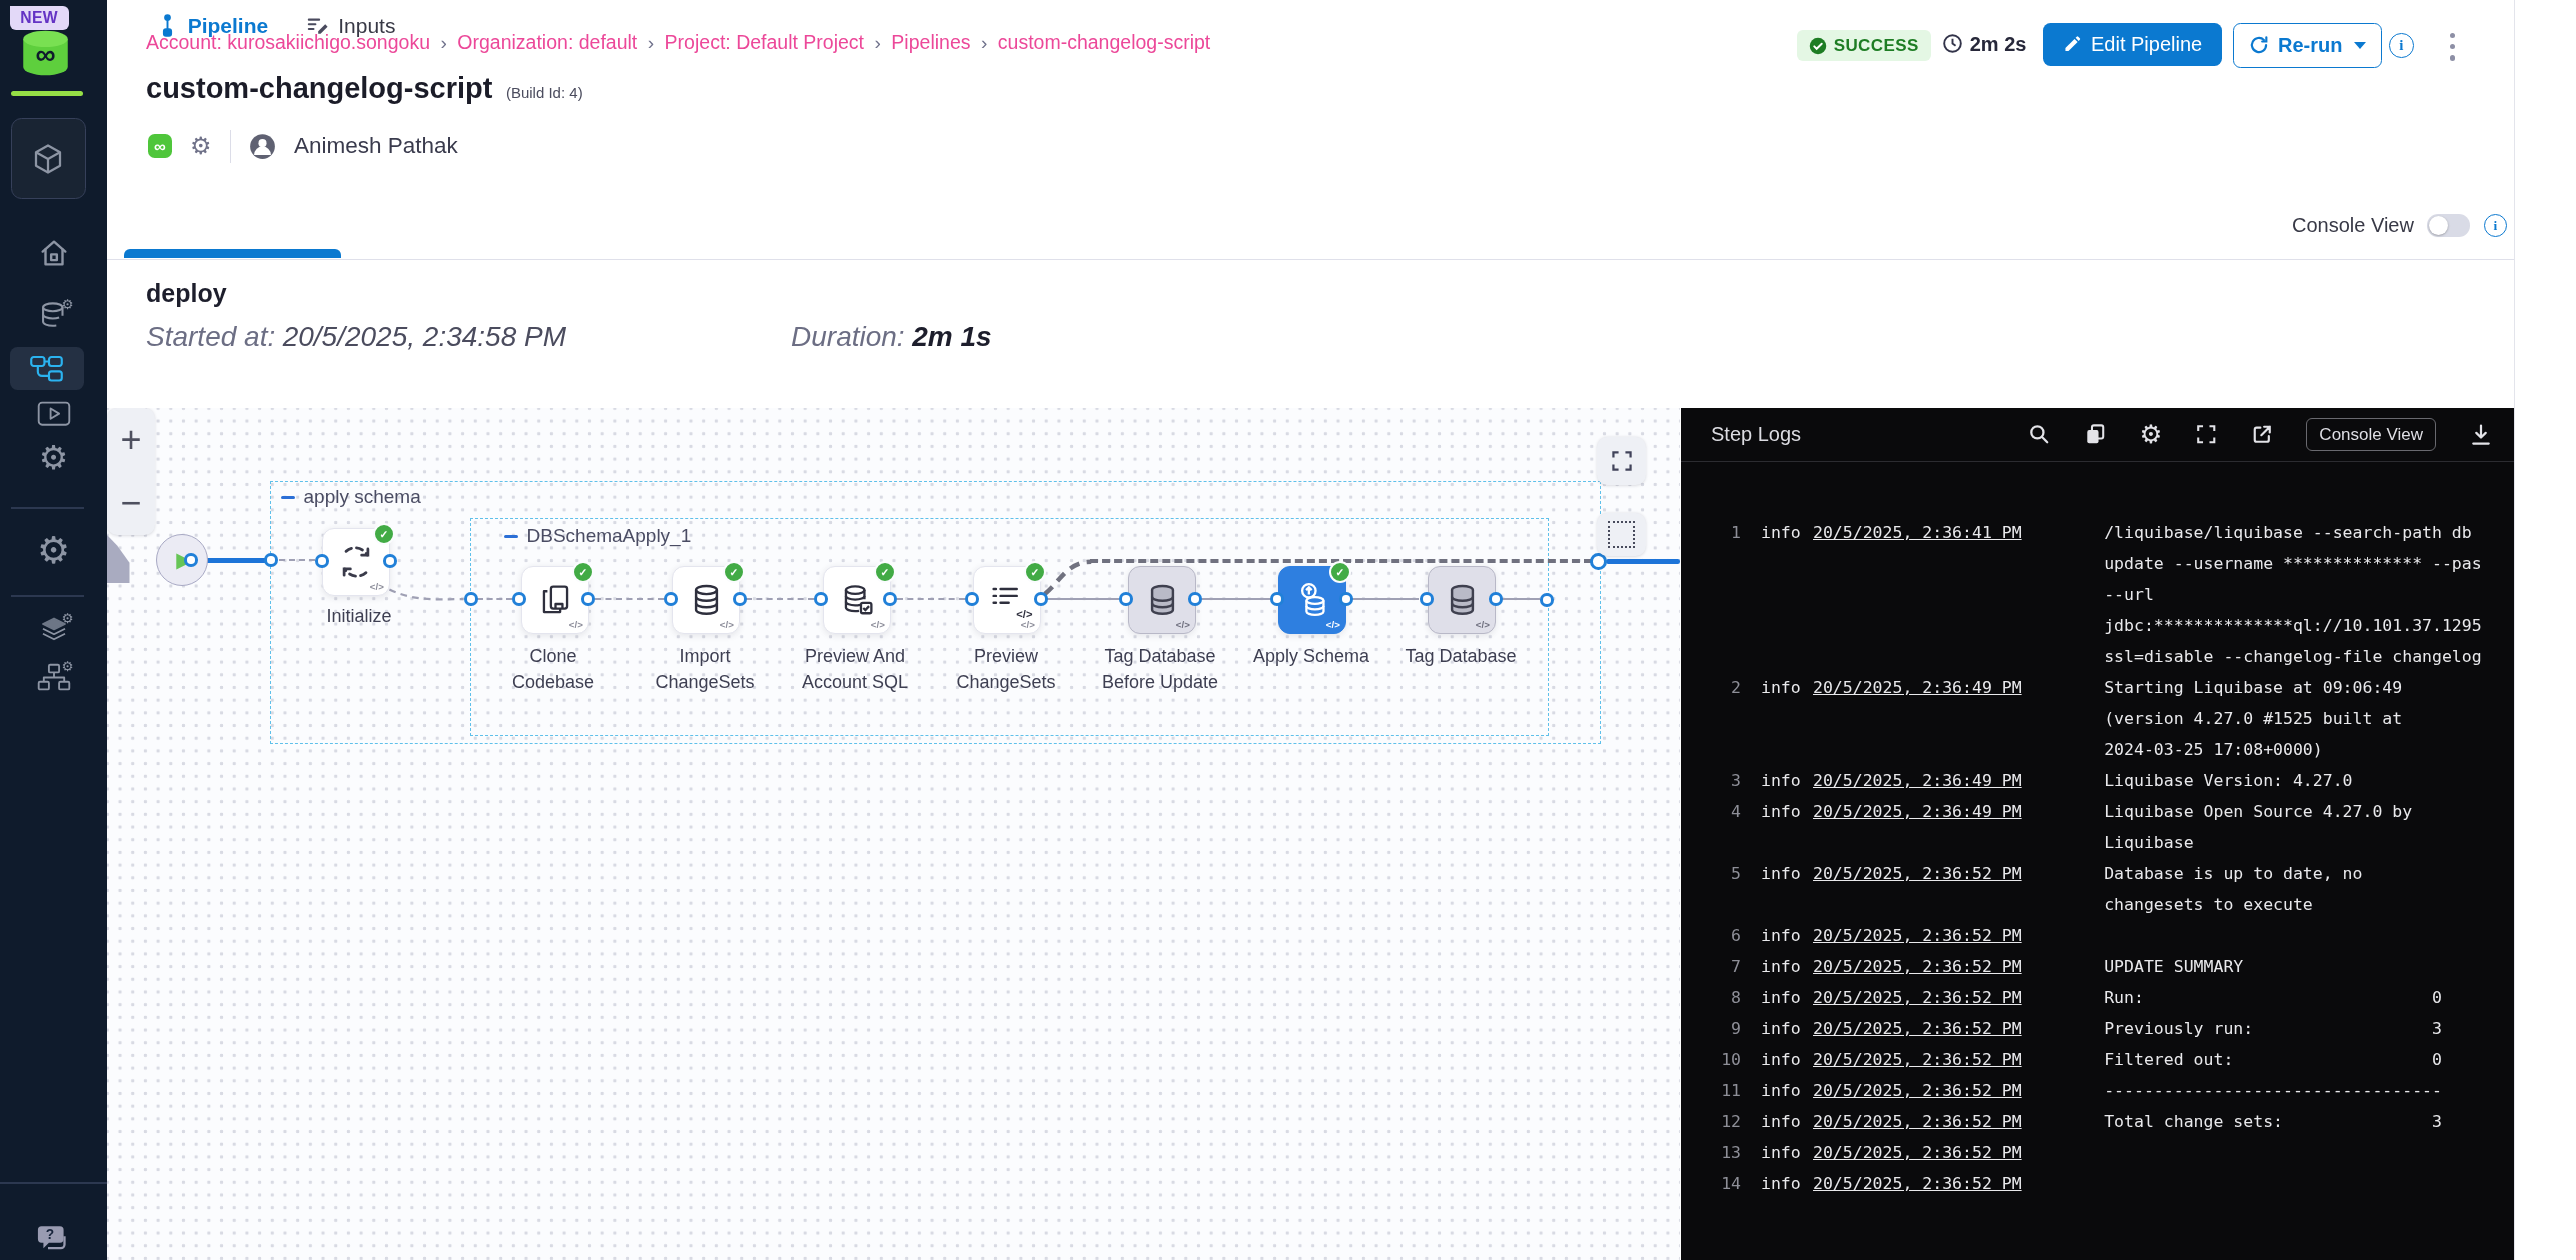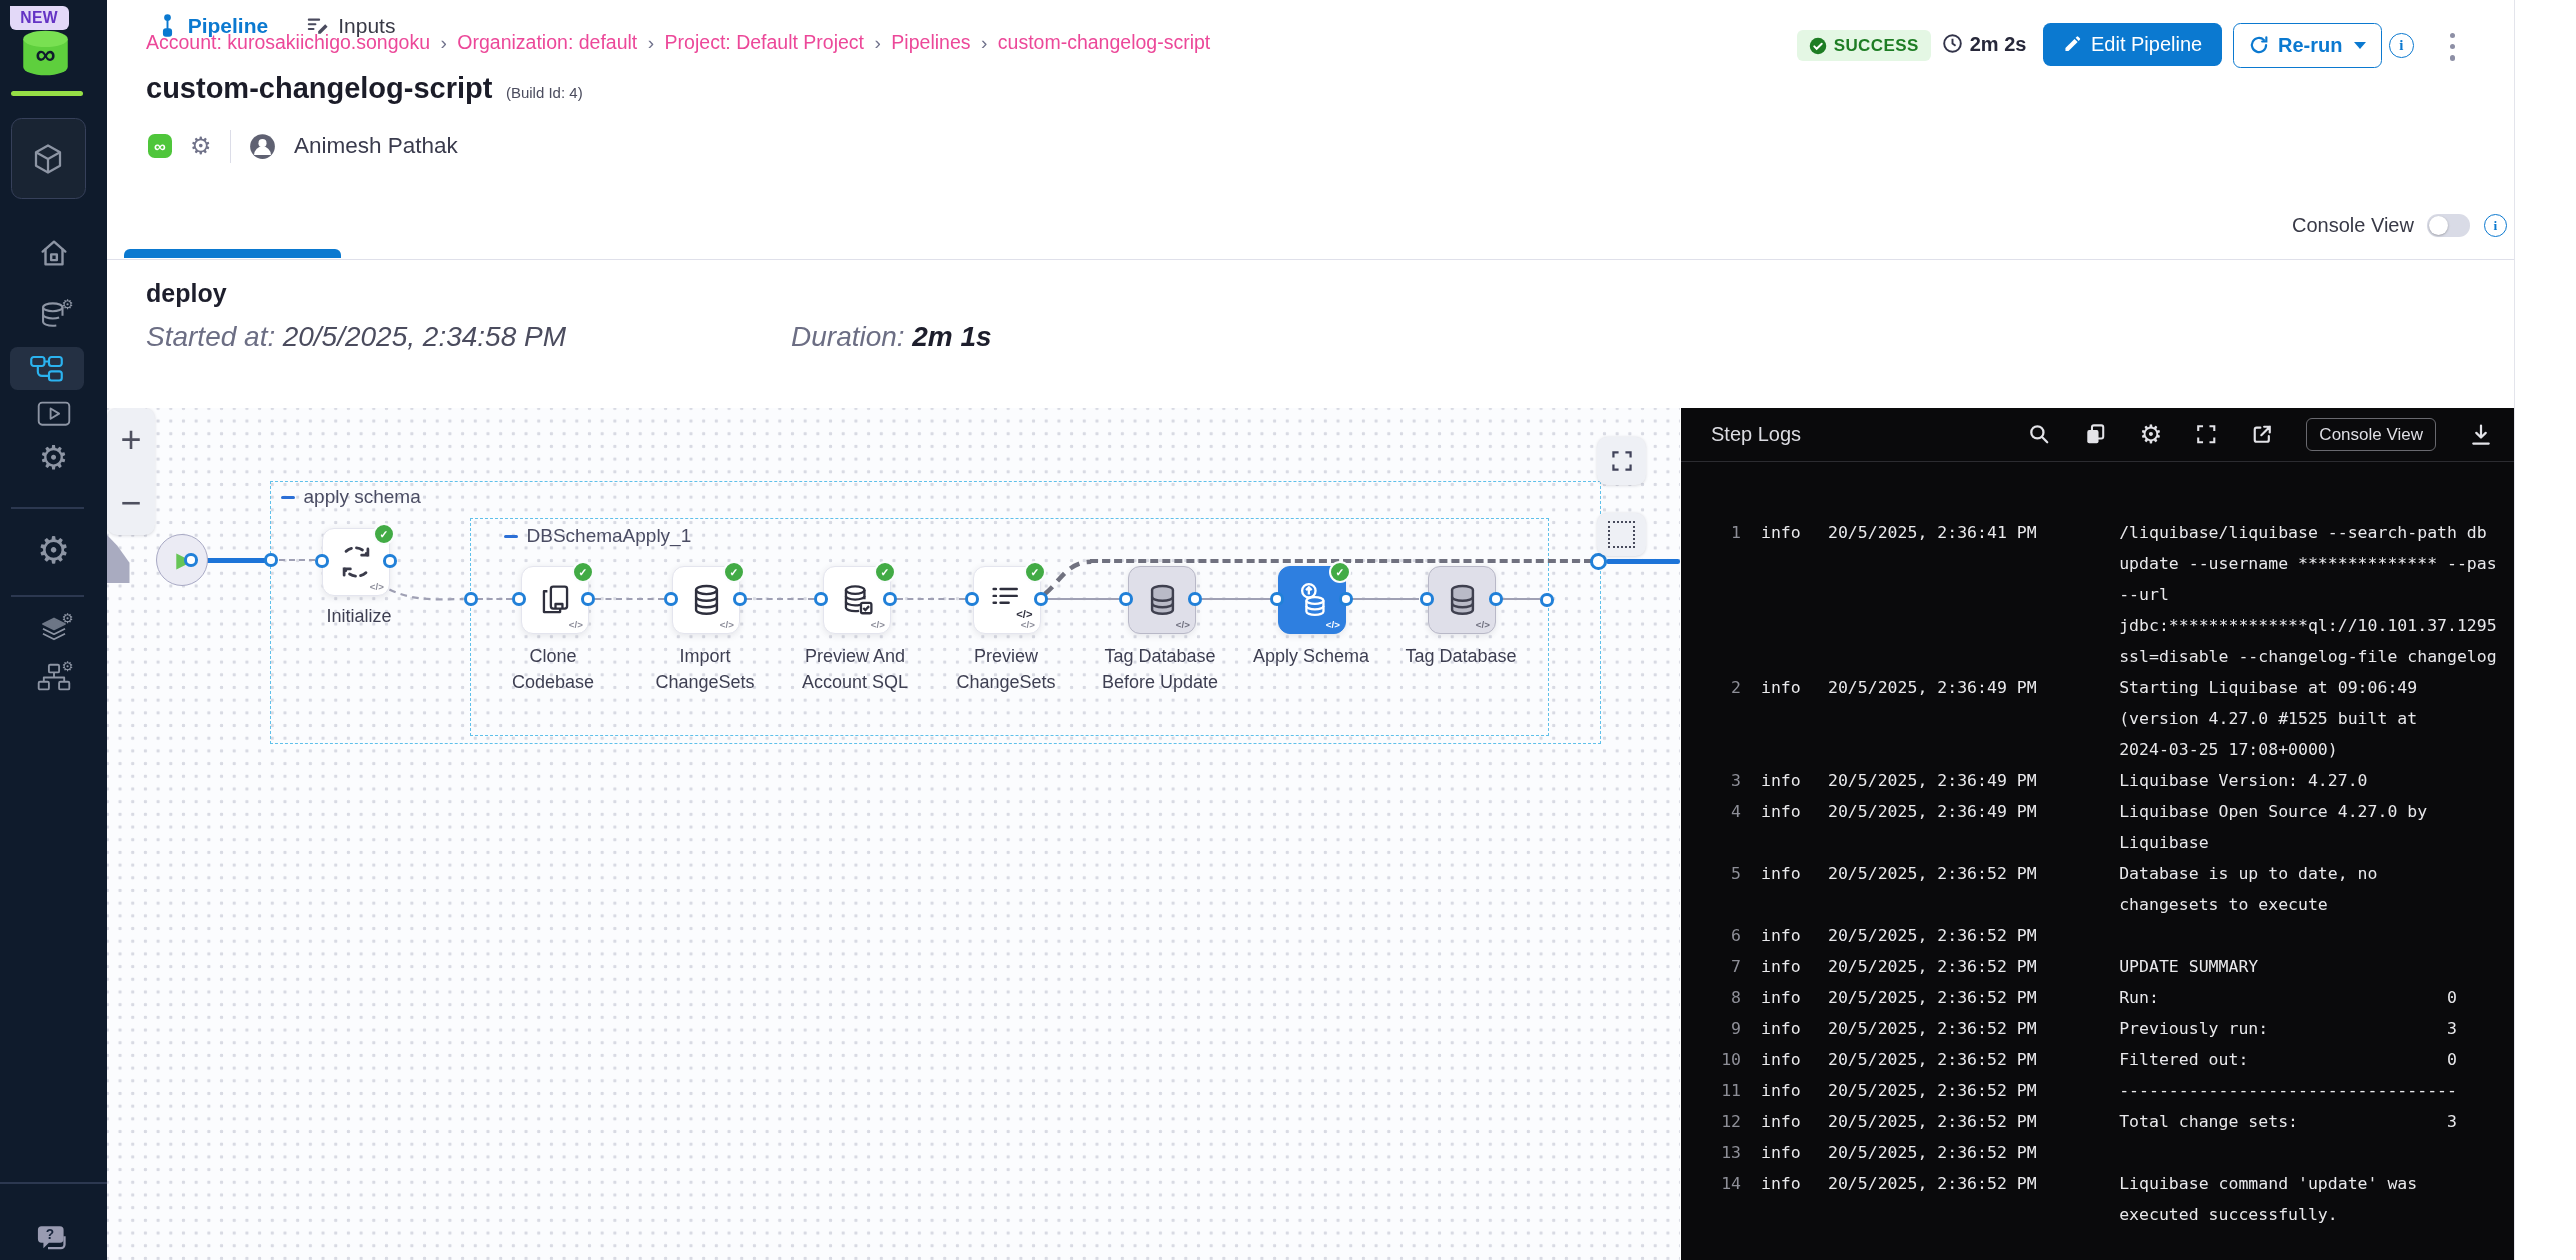--- a/index.html
+++ b/index.html
@@ -120,21 +120,21 @@
   .loghead-title{font-size:20px;color:#dcdce2;}
   .loghead-icons{margin-left:auto;display:flex;align-items:center;gap:33px;color:#e3e3e8;}
   .loghead .gear-w{font-size:25.5px;line-height:1;color:#e3e3e8;cursor:pointer;}
   .console-btn{border:1.1px solid #69696f;border-radius:6px;padding:5.2px 12px;font-size:17px;
                color:#dfdfe5;cursor:pointer;white-space:nowrap;}
   .logbody{position:absolute;top:54px;bottom:0;left:0;right:0;overflow:hidden;padding-top:55px;
            font-family:"DejaVu Sans Mono",monospace;font-size:16.5px;line-height:31px;color:#e9e9ec;}
   .logrow{display:flex;align-items:flex-start;}
   .ln-num{width:60px;text-align:right;color:#8e8f98;flex:none;}
   .ln-level{width:52px;margin-left:20px;flex:none;}
-  .ln-time{width:277px;margin-left:15px;flex:none;white-space:pre;}
+  .ln-time{width:277px;flex:none;white-space:pre;text-decoration:underline;}
   .ln-msg{margin-left:14.2px;flex:1;white-space:pre;overflow:hidden;}
 
   
   .rail{left:2514px;top:0;width:62px;height:1260px;background:#fff;border-left:1.5px solid #e3e4eb;z-index:50;}
 </style>
 </head>
 <body>
 
 <div class="abs sidebar">
   <div class="abs new-badge">NEW</div>
@@ -638,20 +638,18 @@
     <span class="ln-num">13</span>
     <span class="ln-level">info</span>
     <span class="ln-time">20/5/2025, 2:36:52 PM</span>
     <span class="ln-msg"></span>
   </div>
 
   <div class="logrow">
     <span class="ln-num">14</span>
     <span class="ln-level">info</span>
     <span class="ln-time">20/5/2025, 2:36:52 PM</span>
-    <span class="ln-msg">Liquibase command 'update' was
-executed successfully.</span>
   </div>
 </div>
 </div>
 
 <div class="abs rail"></div>
 
 
 </body></html>

